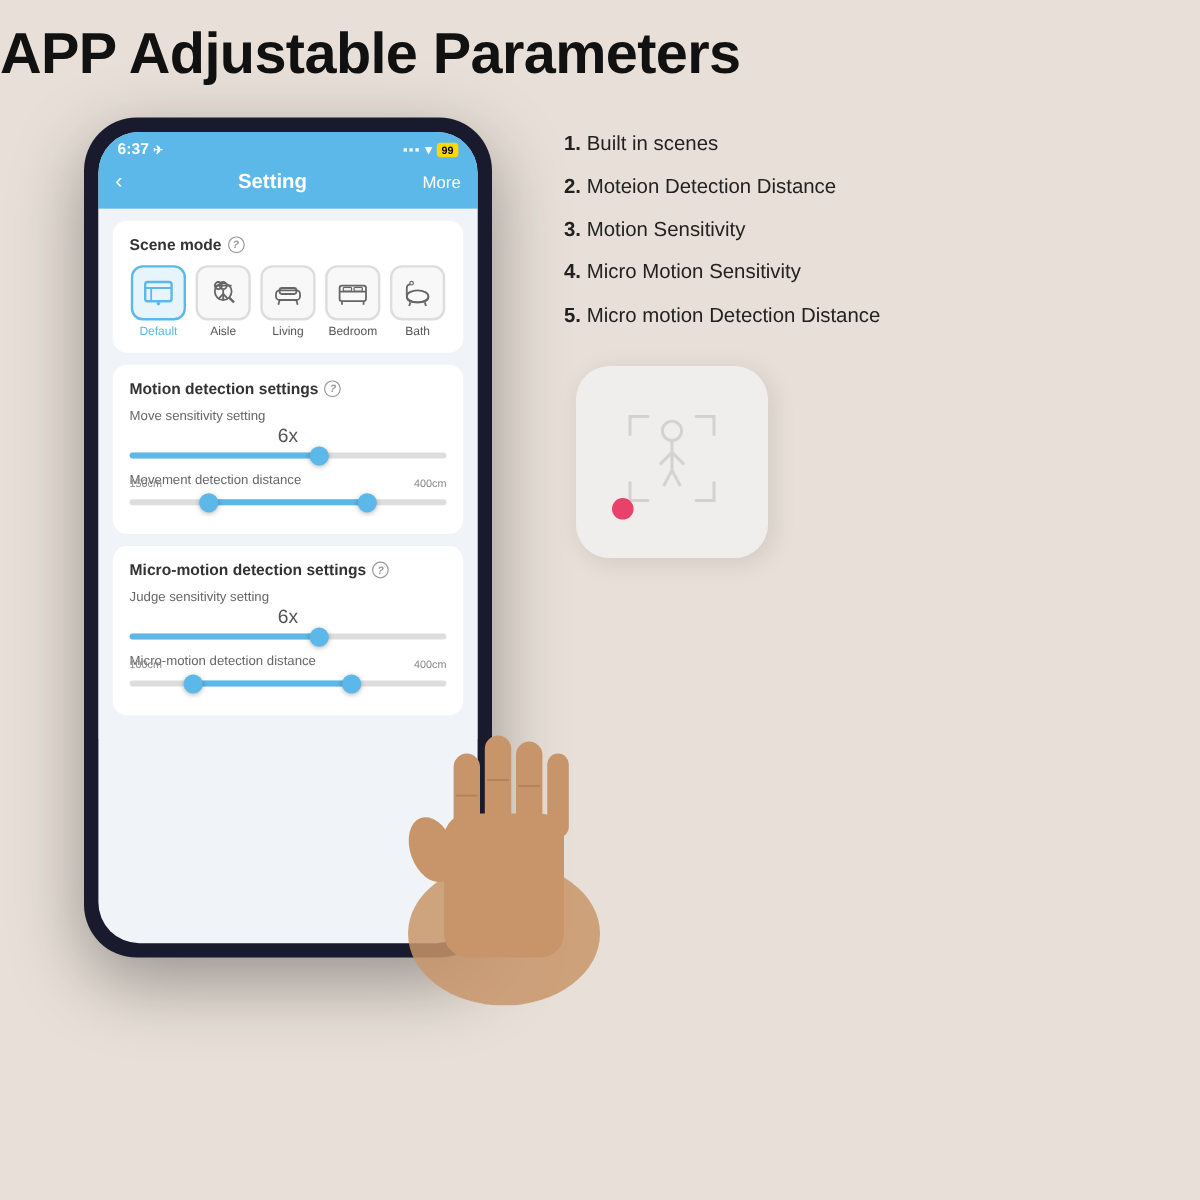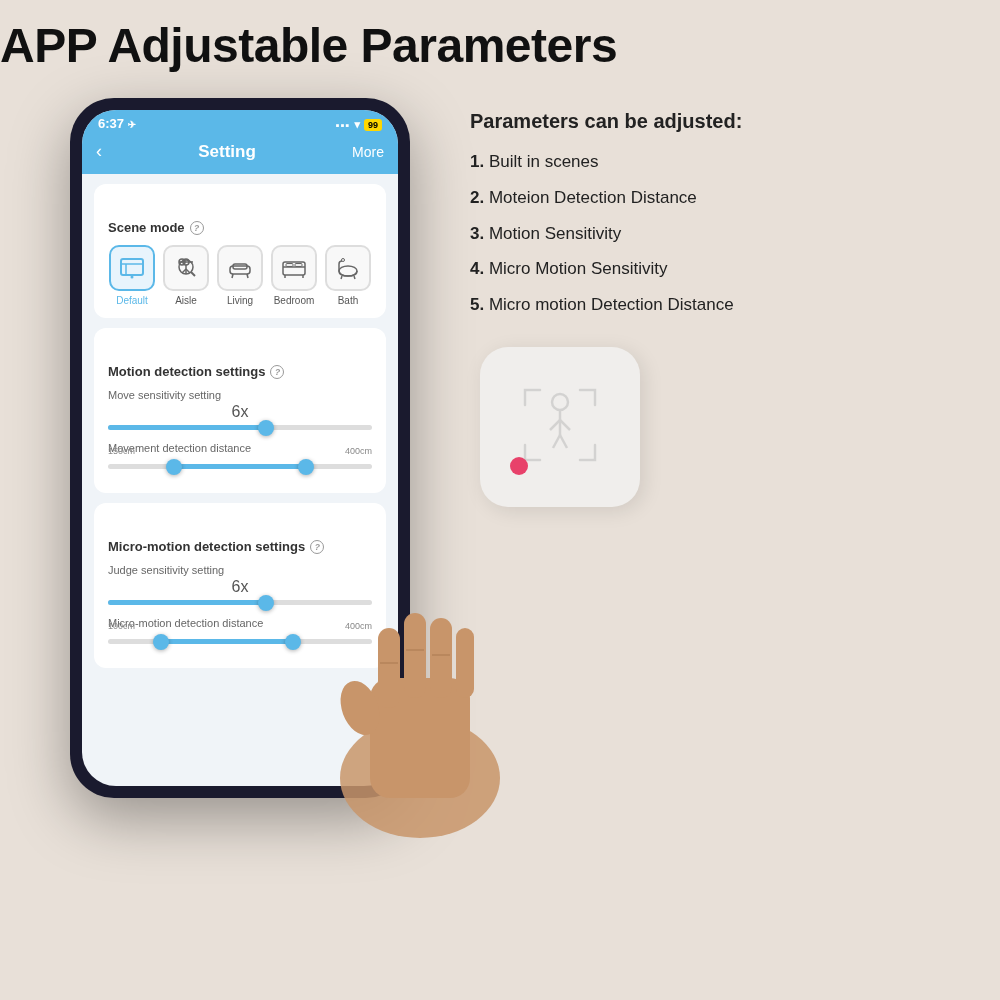--- a/index.html
+++ b/index.html
@@ -110,21 +110,20 @@
       margin-bottom: 10px;
     }
     .section-title {
       font-size: 13px;
       font-weight: 600;
       color: #333;
       margin-bottom: 10px;
       display: flex;
       align-items: center;
       gap: 5px;
-      margin-top: 24px;
     }
     .help-icon {
       width: 14px;
       height: 14px;
       border: 1.5px solid #999;
       border-radius: 50%;
       display: inline-flex;
       align-items: center;
       justify-content: center;
       font-size: 9px;
@@ -462,21 +461,20 @@
         <ellipse cx="50" cy="150" rx="18" ry="28" fill="#c8956a" transform="rotate(-20 50 150)"></ellipse>
 
         <line x1="70" y1="105" x2="88" y2="105" stroke="#a0704a" stroke-width="1.5" opacity="0.5"></line>
         <line x1="96" y1="92" x2="114" y2="92" stroke="#a0704a" stroke-width="1.5" opacity="0.5"></line>
         <line x1="122" y1="97" x2="140" y2="97" stroke="#a0704a" stroke-width="1.5" opacity="0.5"></line>
       </svg>
     </div>
   </div>
 
   <div class="right-panel">
-    <div class="params-title">Parameters can be adjusted:</div>
     <ul class="params-list">
       <li>
         <span class="num">1.</span>
         <span>Built in scenes</span>
       </li>
       <li>
         <span class="num">2.</span>
         <span>Moteion Detection Distance</span>
       </li>
       <li>

